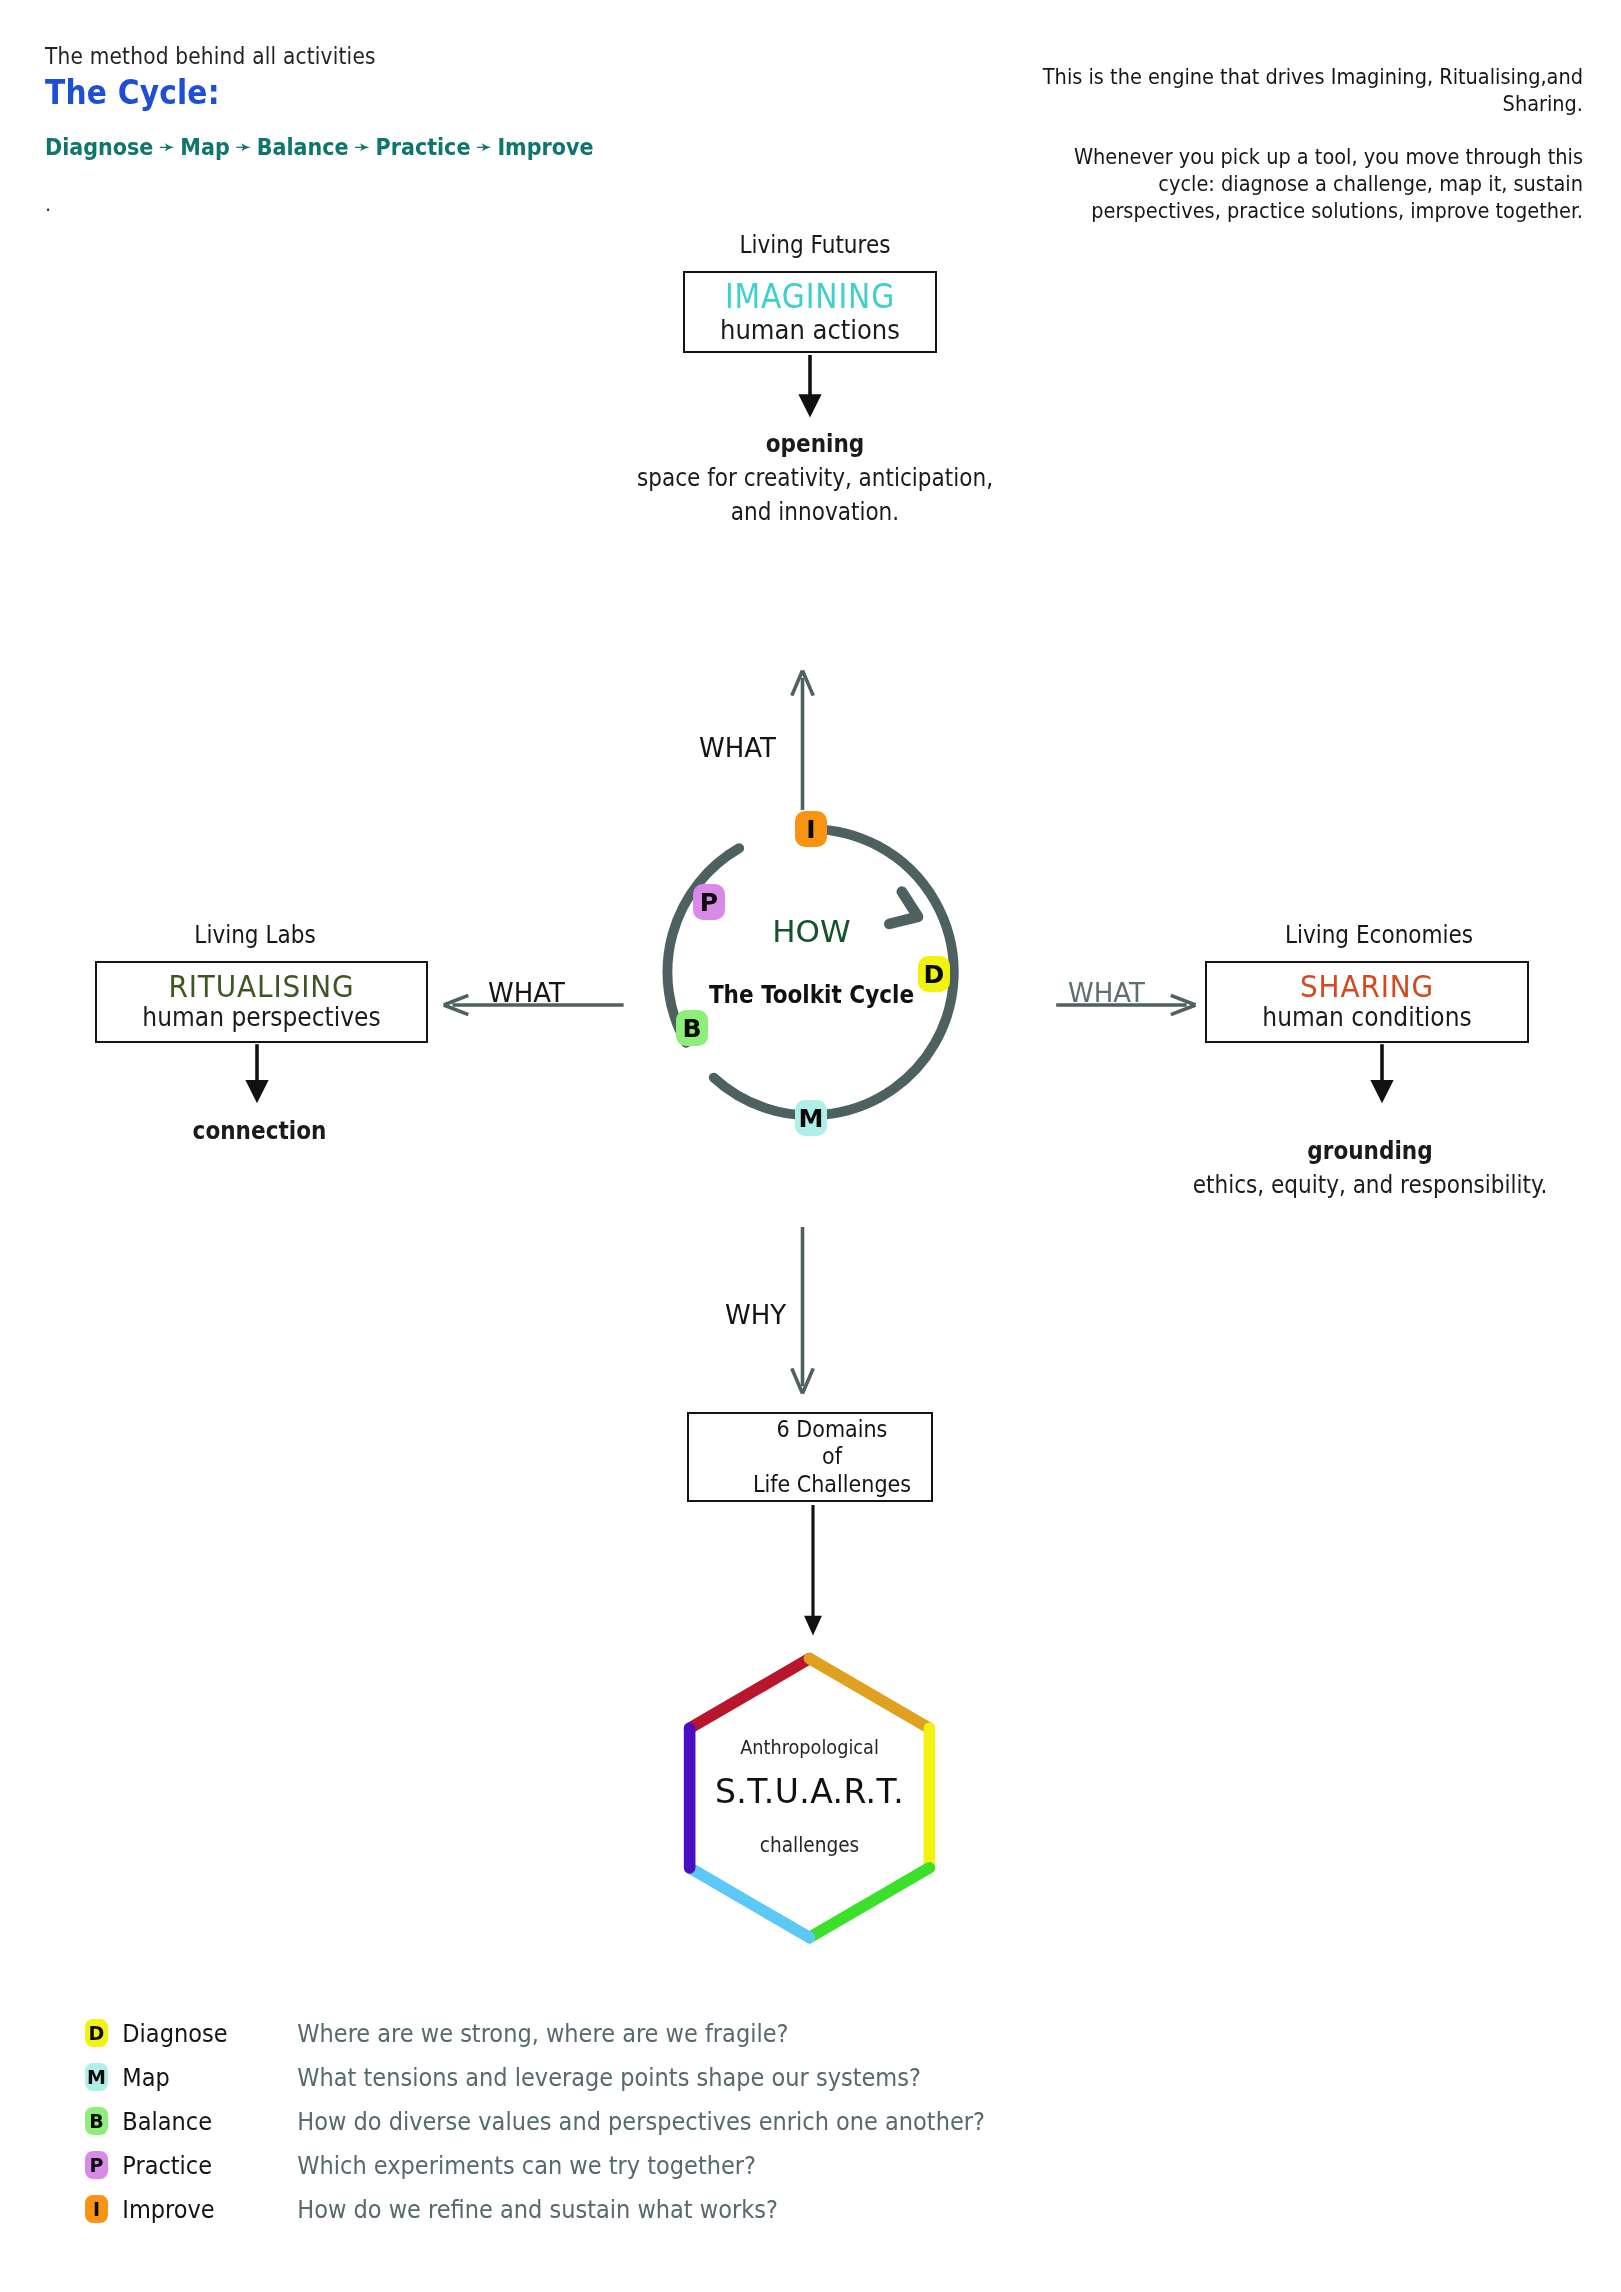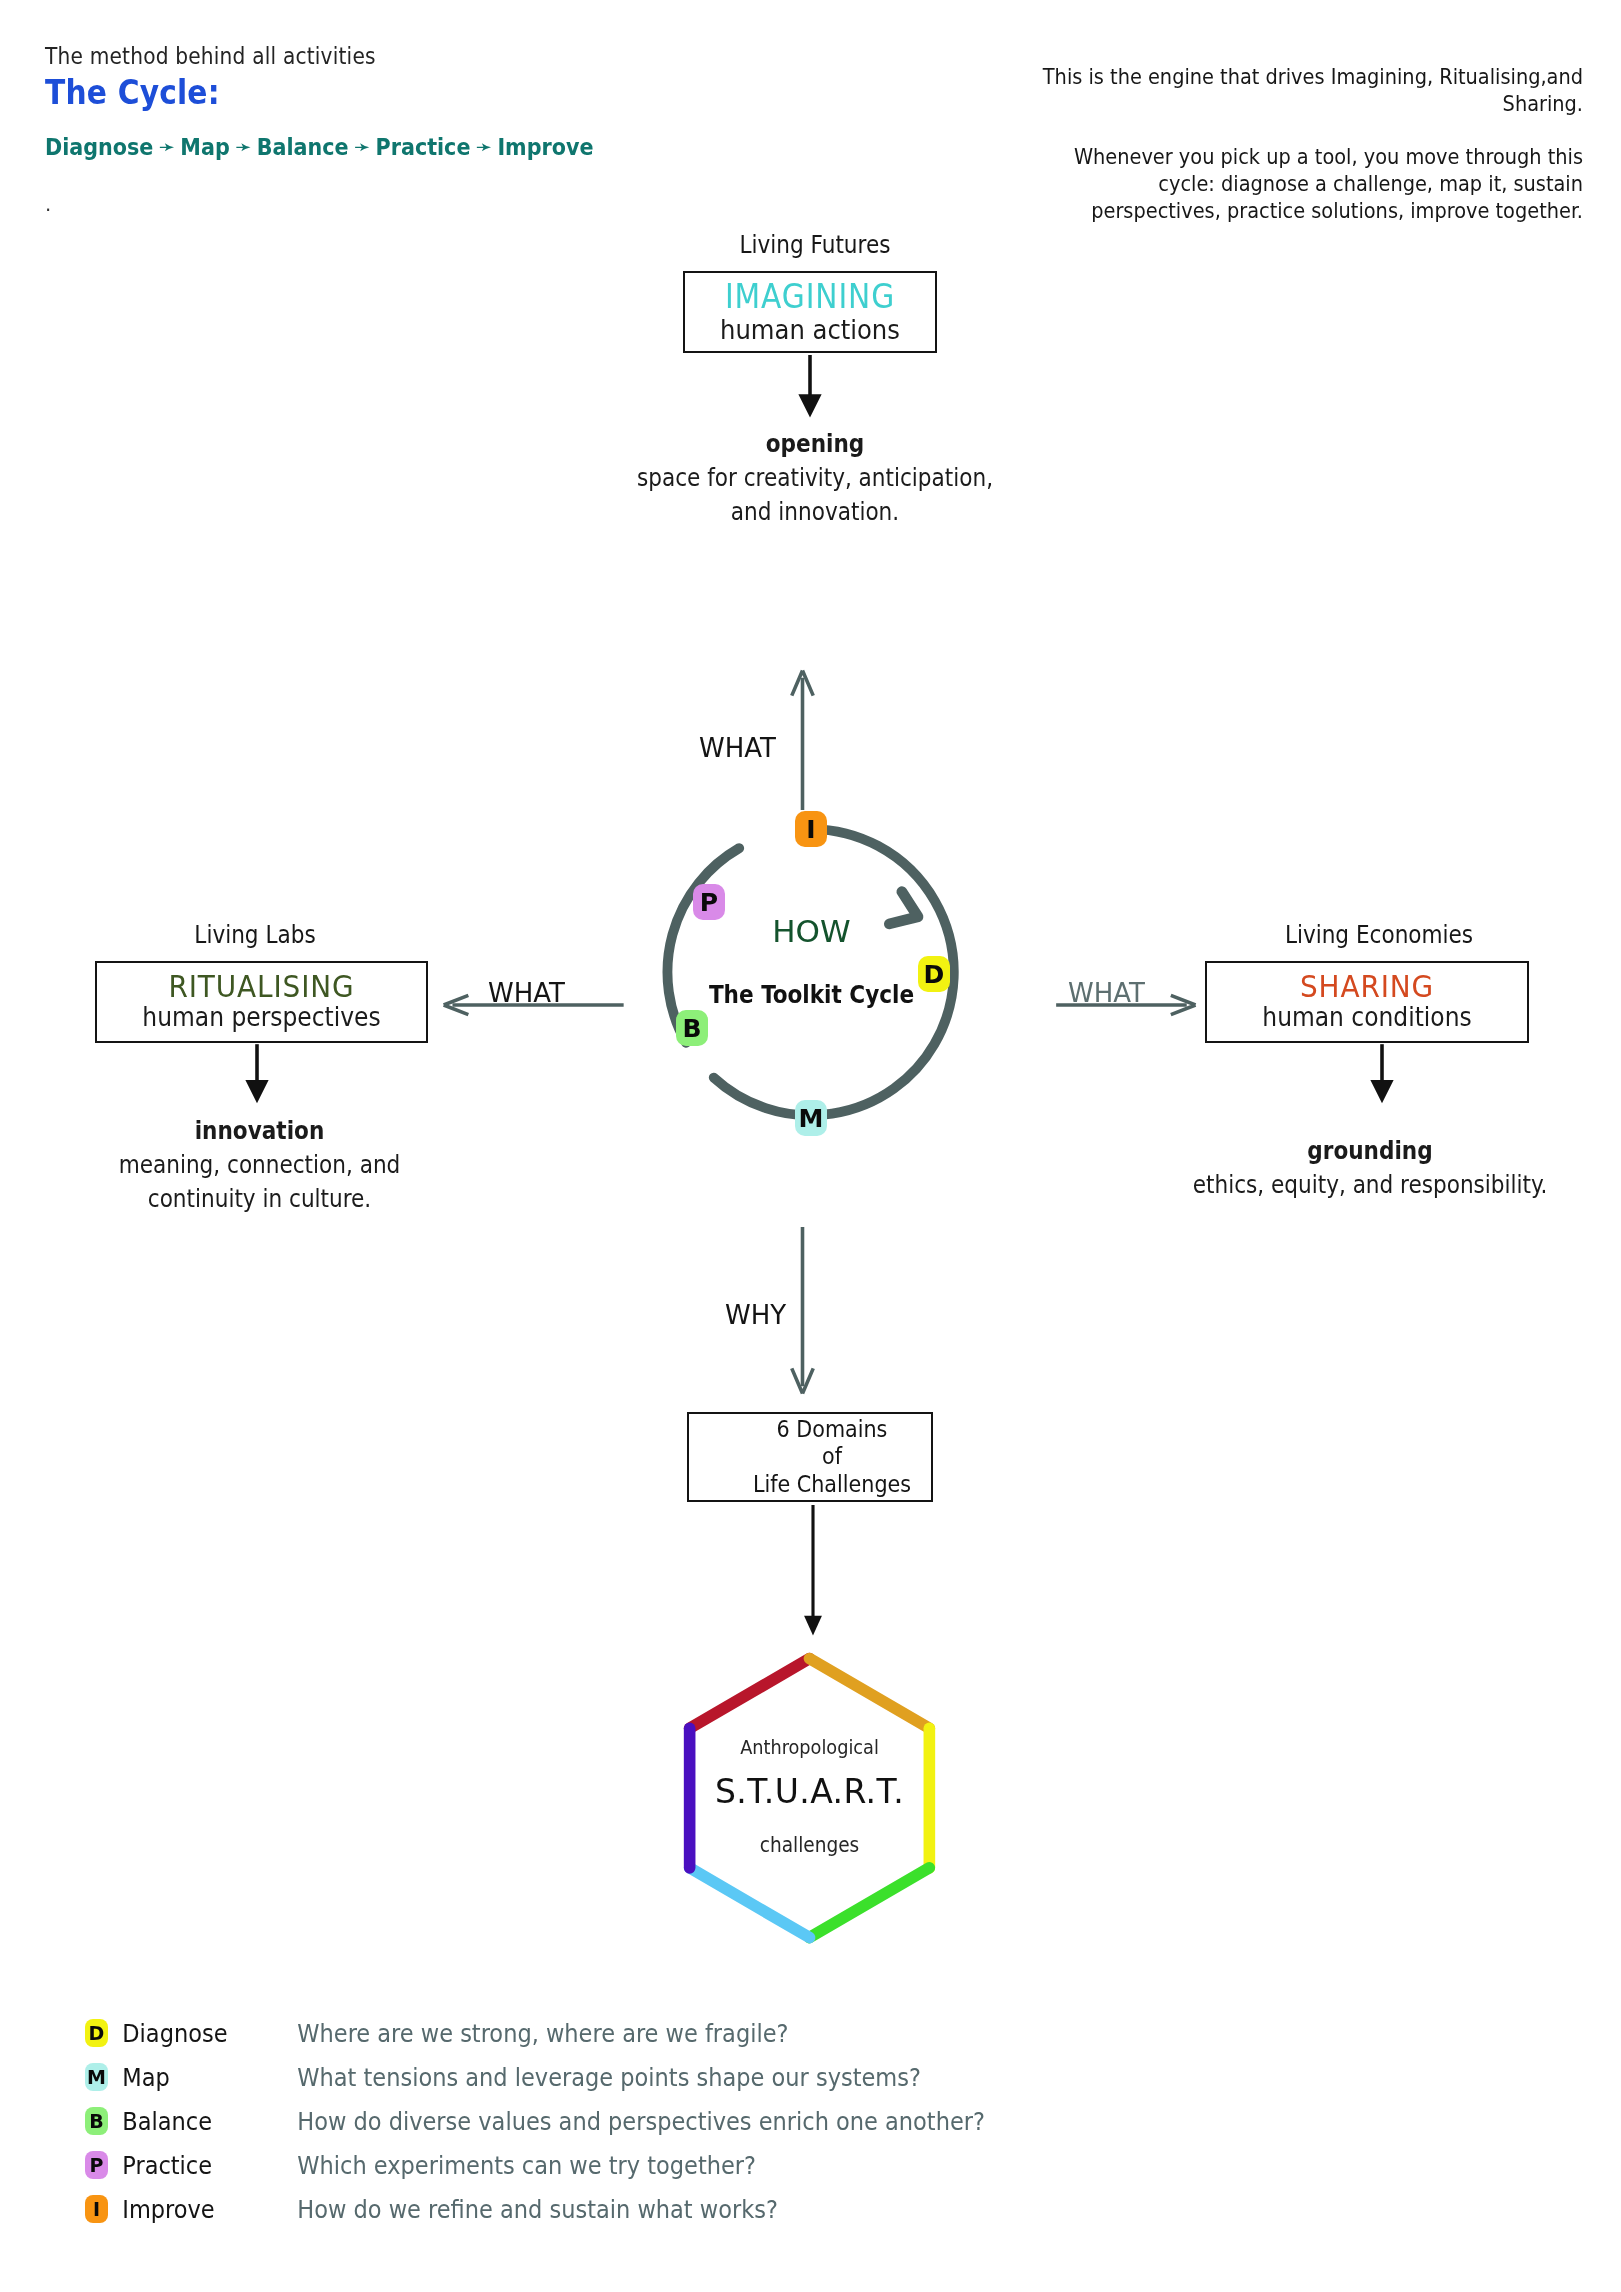--- a/index.html
+++ b/index.html
@@ -121,22 +121,21 @@
 <div class="abs overlabel cond" id="lbl-labs">Living Labs</div>
 <div class="abs capbox" id="box-ritualising">
   <div class="cap-title cond" style="color: rgb(62, 87, 34);">RITUALISING</div>
   <div class="cap-sub cond">human perspectives</div>
 </div>
 <svg class="abs" id="arrow-rit-down" width="34" height="63" viewBox="0 0 38 70">
   <line x1="19" y1="0" x2="19" y2="46" stroke="#111" stroke-width="4"></line>
   <polygon points="19,66 6,40 32,40" fill="#111"></polygon>
 </svg>
 <div class="abs descblock cond" id="desc-ritualising">
-  <span class="lead">innovation</span><br>
-  <span>meaning, connection, and continuity in culture.</span>
+  <span class="lead">connection</span><br>
 </div>
 
 <div class="abs overlabel cond" id="lbl-economies">Living Economies</div>
 <div class="abs capbox" id="box-sharing">
   <div class="cap-title cond" style="color: rgb(212, 73, 31);">SHARING</div>
   <div class="cap-sub cond">human conditions</div>
 </div>
 <svg class="abs" id="arrow-sha-down" width="34" height="63" viewBox="0 0 38 70">
   <line x1="19" y1="0" x2="19" y2="46" stroke="#111" stroke-width="4"></line>
   <polygon points="19,66 6,40 32,40" fill="#111"></polygon>

